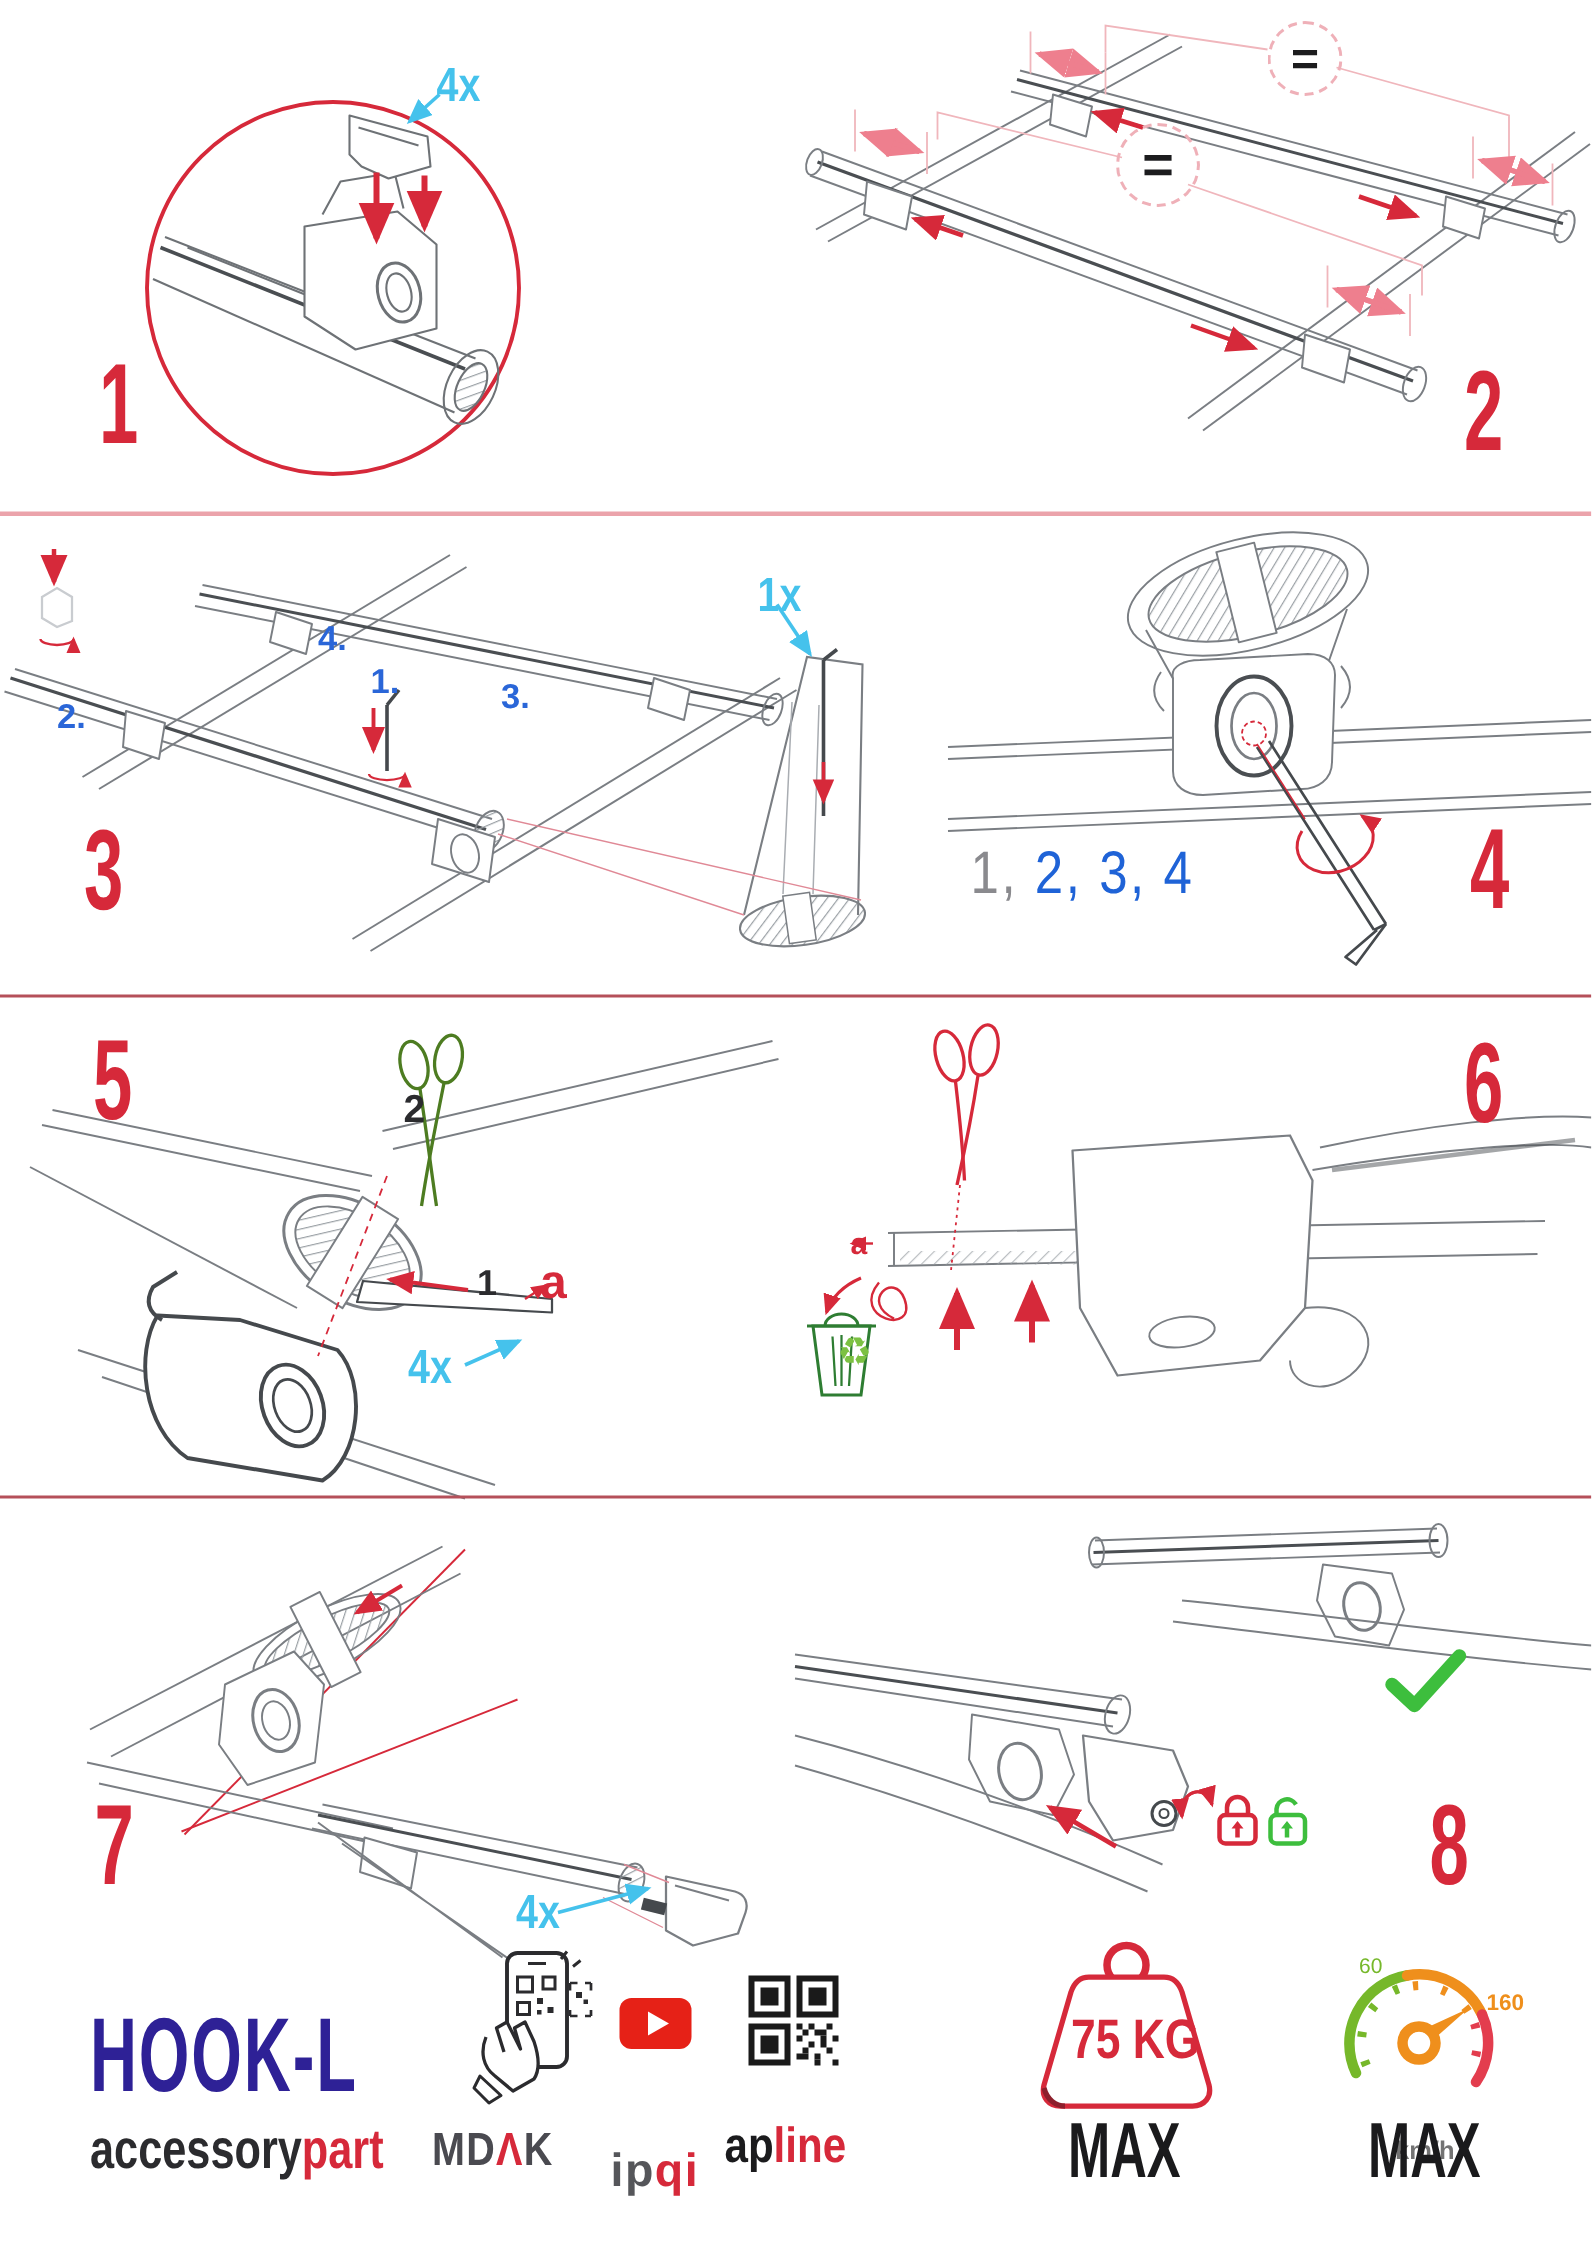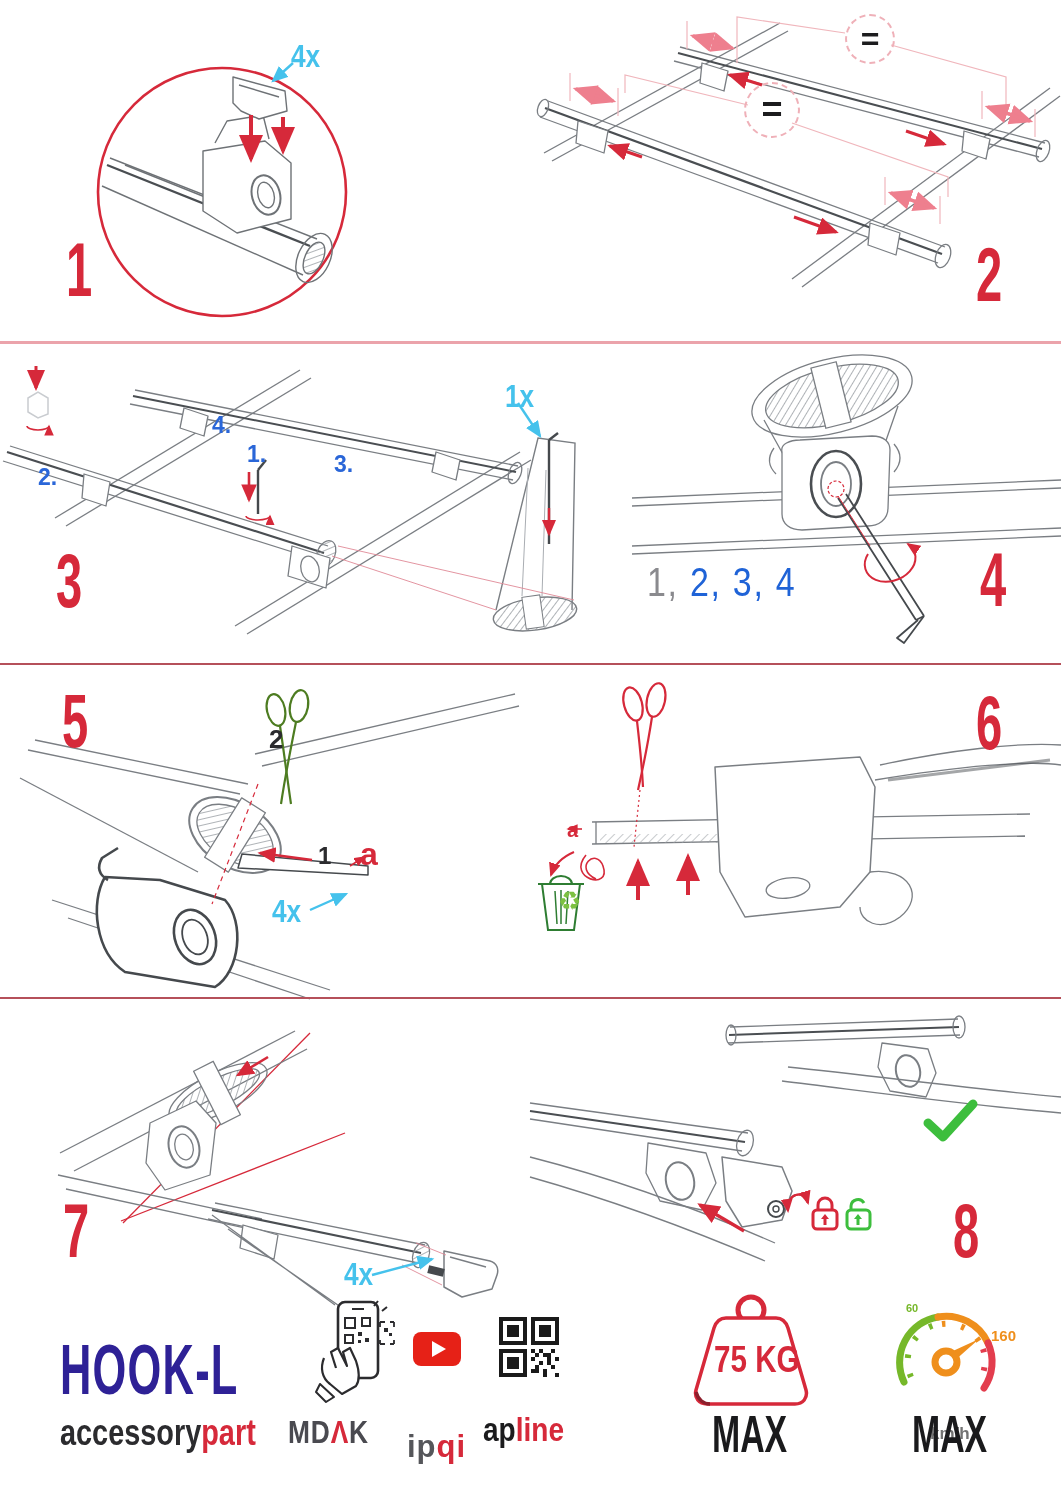--- a/index.html
+++ b/index.html
@@ -26,21 +26,21 @@
               transform:scaleX(.62);transform-origin:left top;}
   .brand-line{font-size:37px;font-weight:700;letter-spacing:0;transform:scaleX(.78);transform-origin:left top;}
   .brand-line .k{color:#2b2b2e;} .brand-line .r{color:#d6293a;}
   .logo-mdak{font-size:31px;font-weight:700;color:#4a4a50;transform:scaleX(.85);transform-origin:left top;letter-spacing:1px;}
   .logo-ipqi{font-size:31px;font-weight:600;color:#55565a;letter-spacing:1px;}
   .logo-apline{font-size:33px;font-weight:700;color:#1b1b1d;transform:scaleX(.85);transform-origin:left top;}
   .red{color:#d6293a;}
   .kg{font-size:37px;font-weight:700;color:#d6293a;transform:scaleX(.8);transform-origin:left top;}
   .max{font-size:52px;font-weight:600;color:#1a1a1c;transform:scaleX(.65);transform-origin:left top;}
   .kmh{font-size:17px;font-weight:600;color:#737373;margin-top:31px;}
-  .tick-low{font-size:11px;font-weight:700;color:#76b82a;}
+  .tick-low{font-size:14px;font-weight:400;color:#76b82a;}
   .tick-high{font-size:15px;font-weight:700;color:#ef8f1c;}
 </style>
 </head>
 <body>
 
 <div class="page">
 
   <svg width="0" height="0">
     <defs>
       <pattern id="hatch" width="6" height="6" patternUnits="userSpaceOnUse" patternTransform="rotate(45)">

